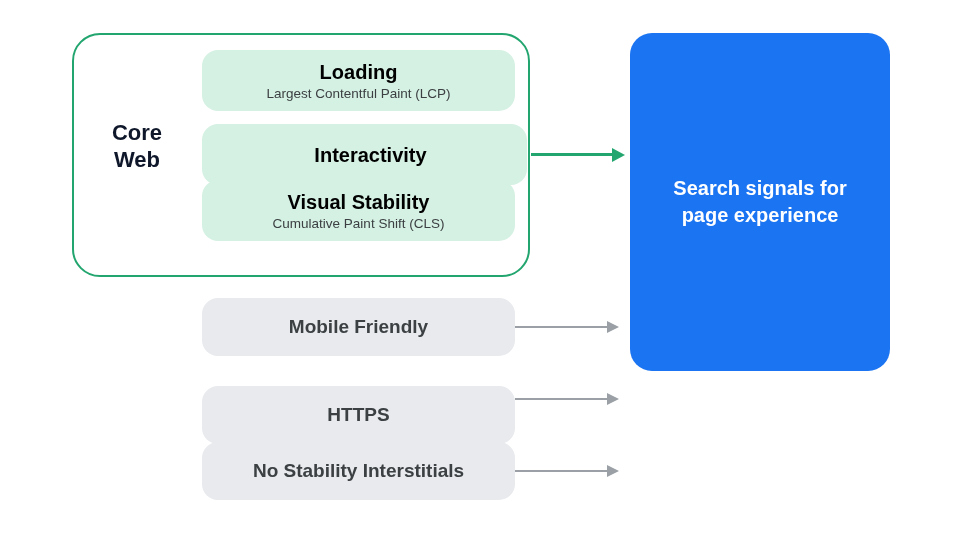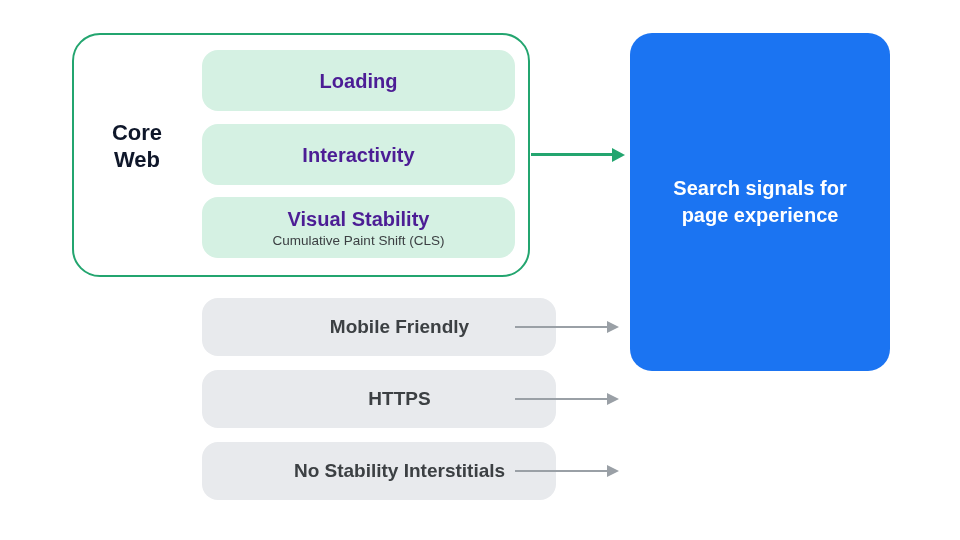--- a/index.html
+++ b/index.html
@@ -16,31 +16,31 @@
     position:absolute;left:72px;top:119px;width:130px;text-align:center;
     font-size:22px;line-height:27px;font-weight:700;color:#0f172a;
   }
   .cwv-label span{display:block;}
   .vital-box{
     position:absolute;left:202px;width:313px;height:61px;border-radius:16px;
     background:#d5f1e3;display:flex;flex-direction:column;align-items:center;justify-content:center;
     text-align:center;
   }
   .vital-box.v0{top:50px;}
-  .vital-box.v1{top:124px;}
-  .vital-box.v2{top:197px;}
-  .vital-title{font-size:20px;line-height:24px;font-weight:600;color:#4c1d95;}
+  .vital-box.v1{top:124px;padding-left:12px;}
+  .vital-box.v2{top:180px;}
+  .vital-title{font-size:20px;line-height:24px;font-weight:600;color:#000000;}
   .vital-sub{font-size:13.5px;line-height:17px;font-weight:400;color:#3c4043;margin-top:1px;}
   
   .signal-box{
     position:absolute;left:202px;width:313px;height:58px;border-radius:16px;
-    background:#e8eaed;display:flex;align-items:center;justify-content:center;text-align:center;padding-left:41px;
+    background:#e8eaed;display:flex;align-items:center;justify-content:center;text-align:center;
   }
   .signal-box.s0{top:298px;}
-  .signal-box.s1{top:370px;}
+  .signal-box.s1{top:386px;}
   .signal-box.s2{top:442px;}
   .signal-label{font-size:19px;font-weight:600;color:#3c4043;}
   
   .arrow-line{position:absolute;background:#9aa0a6;height:2px;}
   .arrow-head{position:absolute;width:0;height:0;border-top:6px solid transparent;border-bottom:6px solid transparent;border-left:12px solid #9aa0a6;}
   .arrow-line-g{position:absolute;background:#23a56f;height:3px;}
   .arrow-head-g{position:absolute;width:0;height:0;border-top:7px solid transparent;border-bottom:7px solid transparent;border-left:13px solid #23a56f;}
   
   .result-panel{
     position:absolute;left:630px;top:33px;width:260px;height:338px;border-radius:22px;
@@ -57,20 +57,21 @@
 
   <div class="cwv-container"></div>
 
   <div class="cwv-label">
     <span>Core</span>
     <span>Web</span>
   </div>
 
   <div class="vital-box v0">
     <div class="vital-title">Loading</div>
+    <div class="vital-sub">Largest Contentful Paint (LCP)</div>
   </div>
   <div class="vital-box v1">
     <div class="vital-title">Interactivity</div>
   </div>
   <div class="vital-box v2">
     <div class="vital-title">Visual Stability</div>
     <div class="vital-sub">Cumulative Paint Shift (CLS)</div>
   </div>
 
   <div class="arrow-line-g" style="left:531px;top:153px;width:82px;"></div>

